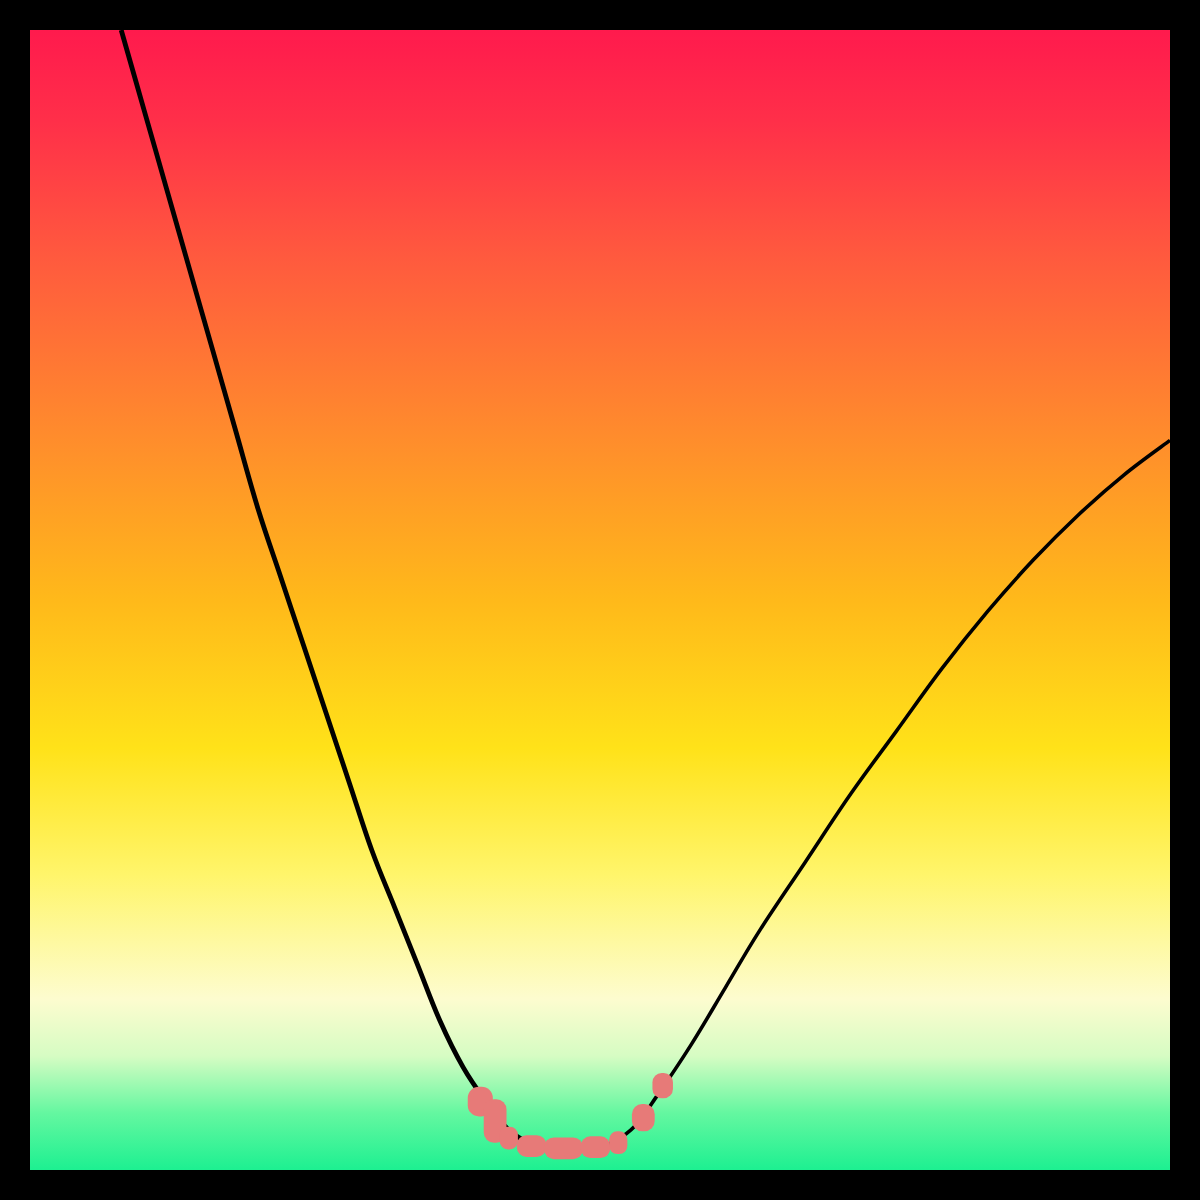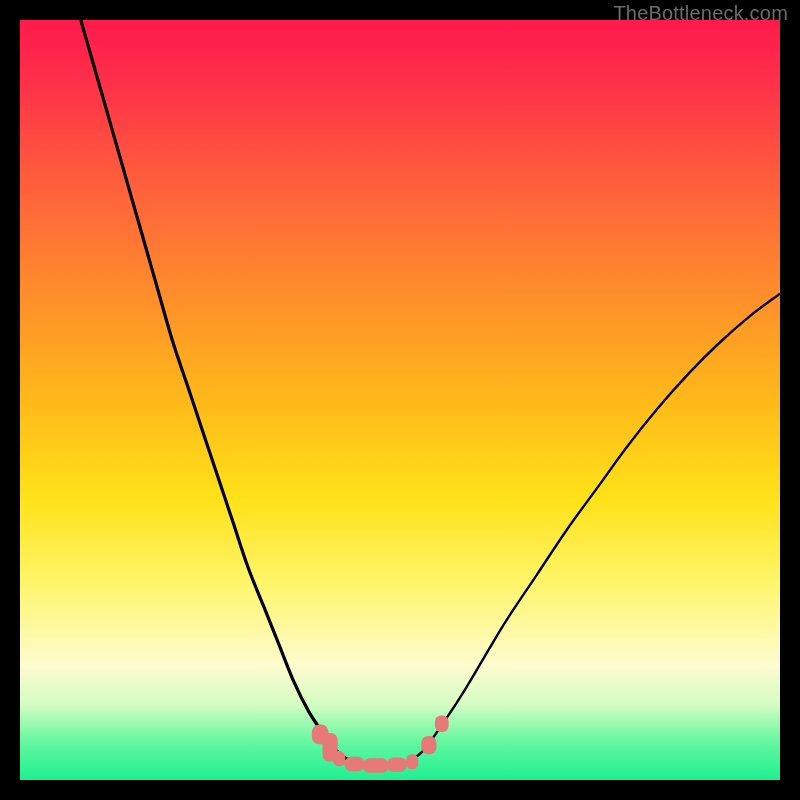--- a/index.html
+++ b/index.html
@@ -49,21 +49,20 @@
     fill: none;
     stroke: #000;
   }
 </style>
 </head>
 <body>
 
 <div class="frame">
   <div class="plot" data-bind-attr="style:colors.gradient_css" style="background: linear-gradient(to bottom, #ff1a4d 0%, #ff2f49 8%, #ff5a3e 20%, #ff8a2d 35%, #ffb91a 50%, #ffe219 63%, #fff56a 74%, #fdfccf 85%, #d6fcc3 90%, #64f7a0 95%, #1df091 100%);"></div>
 
-  <div class="watermark" data-bind="watermark">TheBottleneck.com</div>
 
   <svg class="curves" viewBox="0 0 760 760">
     <g>
       <path class="curve" d="M 60.80 0.00 C 63.54 9.58, 70.53 34.05, 76.00 53.20 C 81.47 72.35, 85.73 87.25, 91.20 106.40 C 96.67 125.55, 100.93 140.45, 106.40 159.60 C 111.87 178.75, 116.13 193.65, 121.60 212.80 C 127.07 231.95, 131.33 246.85, 136.80 266.00 C 142.27 285.15, 146.53 301.42, 152.00 319.20 C 157.47 336.98, 161.73 348.38, 167.20 364.80 C 172.67 381.22, 176.93 393.98, 182.40 410.40 C 187.87 426.82, 192.13 439.58, 197.60 456.00 C 203.07 472.42, 207.33 485.18, 212.80 501.60 C 218.27 518.02, 222.53 532.15, 228.00 547.20 C 233.47 562.25, 237.73 571.52, 243.20 585.20 C 248.67 598.88, 252.93 609.52, 258.40 623.20 C 263.87 636.88, 268.13 648.89, 273.60 661.20 C 279.07 673.51, 283.33 682.02, 288.80 691.60 C 294.27 701.18, 298.53 706.88, 304.00 714.40 C 309.47 721.92, 313.73 728.20, 319.20 733.40 C 324.67 738.60, 331.66 741.50, 334.40 743.28" stroke-width="3.2" stroke="#000000"></path>
       <path class="curve" d="M 334.40 743.28 C 335.77 743.55, 339.26 744.39, 342.00 744.80 C 344.74 745.21, 346.86 745.42, 349.60 745.56 C 352.34 745.70, 354.46 745.56, 357.20 745.56 C 359.94 745.56, 362.06 745.70, 364.80 745.56 C 367.54 745.42, 369.66 745.07, 372.40 744.80 C 375.14 744.53, 377.26 744.45, 380.00 744.04 C 382.74 743.63, 386.23 742.79, 387.60 742.52" stroke-width="3.0" stroke="#000000"></path>
       <path class="curve" d="M 387.60 742.52 C 390.34 740.47, 397.33 736.87, 402.80 731.12 C 408.27 725.37, 411.16 720.45, 418.00 710.60 C 424.84 700.75, 432.59 689.40, 440.80 676.40 C 449.01 663.40, 455.39 652.08, 463.60 638.40 C 471.81 624.72, 476.82 615.45, 486.40 600.40 C 495.98 585.35, 505.86 571.22, 516.80 554.80 C 527.74 538.38, 536.26 524.93, 547.20 509.20 C 558.14 493.47, 566.66 482.45, 577.60 467.40 C 588.54 452.35, 597.06 439.96, 608.00 425.60 C 618.94 411.24, 627.46 400.60, 638.40 387.60 C 649.34 374.60, 657.86 365.03, 668.80 353.40 C 679.74 341.77, 688.26 333.26, 699.20 323.00 C 710.14 312.74, 718.66 305.29, 729.60 296.40 C 740.54 287.51, 754.53 277.70, 760.00 273.60" stroke-width="2.4" stroke="#000000"></path>
     </g>
     <g>
         <rect x="291.84" y="704.52" width="16.72" height="19.76" rx="7.52" fill="#e77a78"></rect>
         <rect x="302.48" y="712.88" width="15.20" height="28.88" rx="6.84" fill="#e77a78"></rect>

